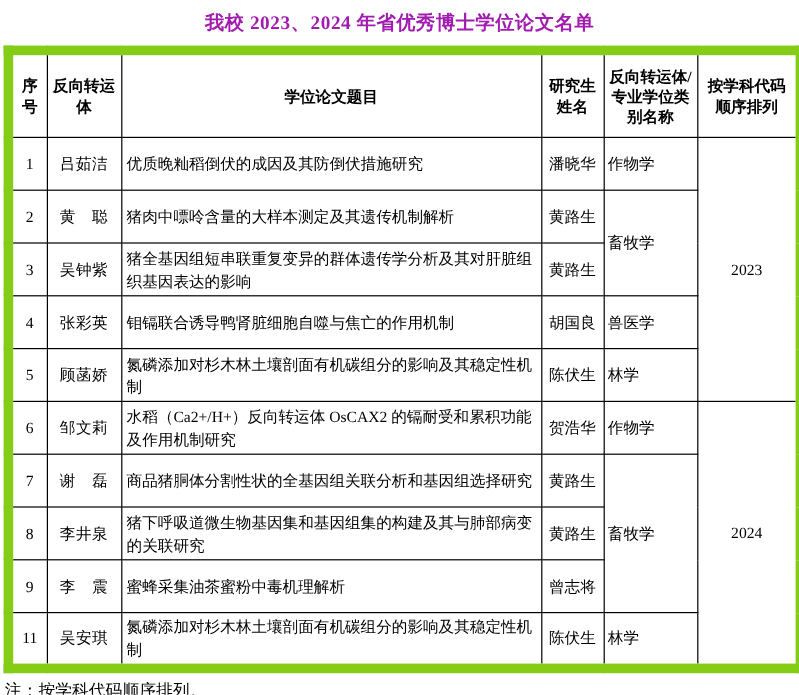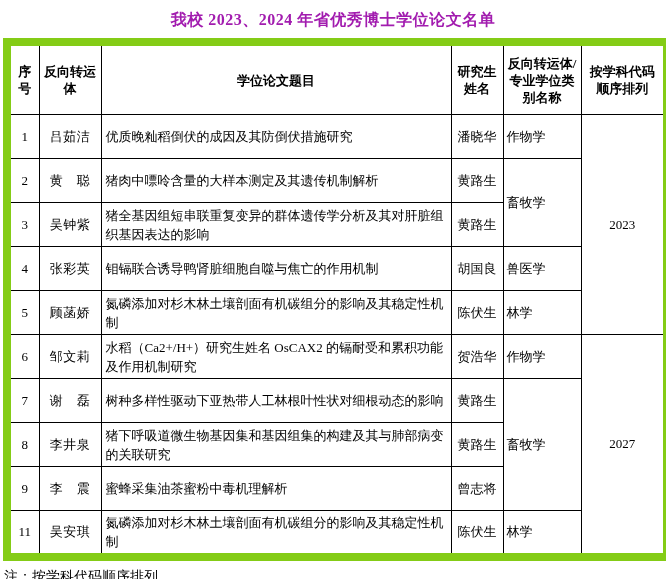--- a/index.html
+++ b/index.html
@@ -117,29 +117,29 @@
       <td class="num">5</td>
       <td class="name">顾菡娇</td>
       <td class="thesis">氮磷添加对杉木林土壤剖面有机碳组分的影响及其稳定性机制</td>
       <td class="adv">陈伏生</td>
       <td class="disc">林学</td>
     </tr>
 
     <tr class="data-row">
       <td class="num">6</td>
       <td class="name">邹文莉</td>
-      <td class="thesis">水稻（Ca2+/H+）研究生姓名 OsCAX2 的镉耐受和累积功能及作用机制研究</td>
+      <td class="thesis">水稻（Ca2+/H+）反向转运体 OsCAX2 的镉耐受和累积功能及作用机制研究</td>
       <td class="adv">贺浩华</td>
       <td class="disc">作物学</td>
-      <td class="year" rowspan="5">2027</td>
+      <td class="year" rowspan="5">2024</td>
     </tr>
     <tr class="data-row">
       <td class="num">7</td>
       <td class="name">谢　磊</td>
-      <td class="thesis">树种多样性驱动下亚热带人工林根叶性状对细根动态的影响</td>
+      <td class="thesis">商品猪胴体分割性状的全基因组关联分析和基因组选择研究</td>
       <td class="adv">黄路生</td>
       <td class="disc" rowspan="3">畜牧学</td>
     </tr>
     <tr class="data-row">
       <td class="num">8</td>
       <td class="name">李井泉</td>
       <td class="thesis">猪下呼吸道微生物基因集和基因组集的构建及其与肺部病变的关联研究</td>
       <td class="adv">黄路生</td>
     </tr>
     <tr class="data-row">

